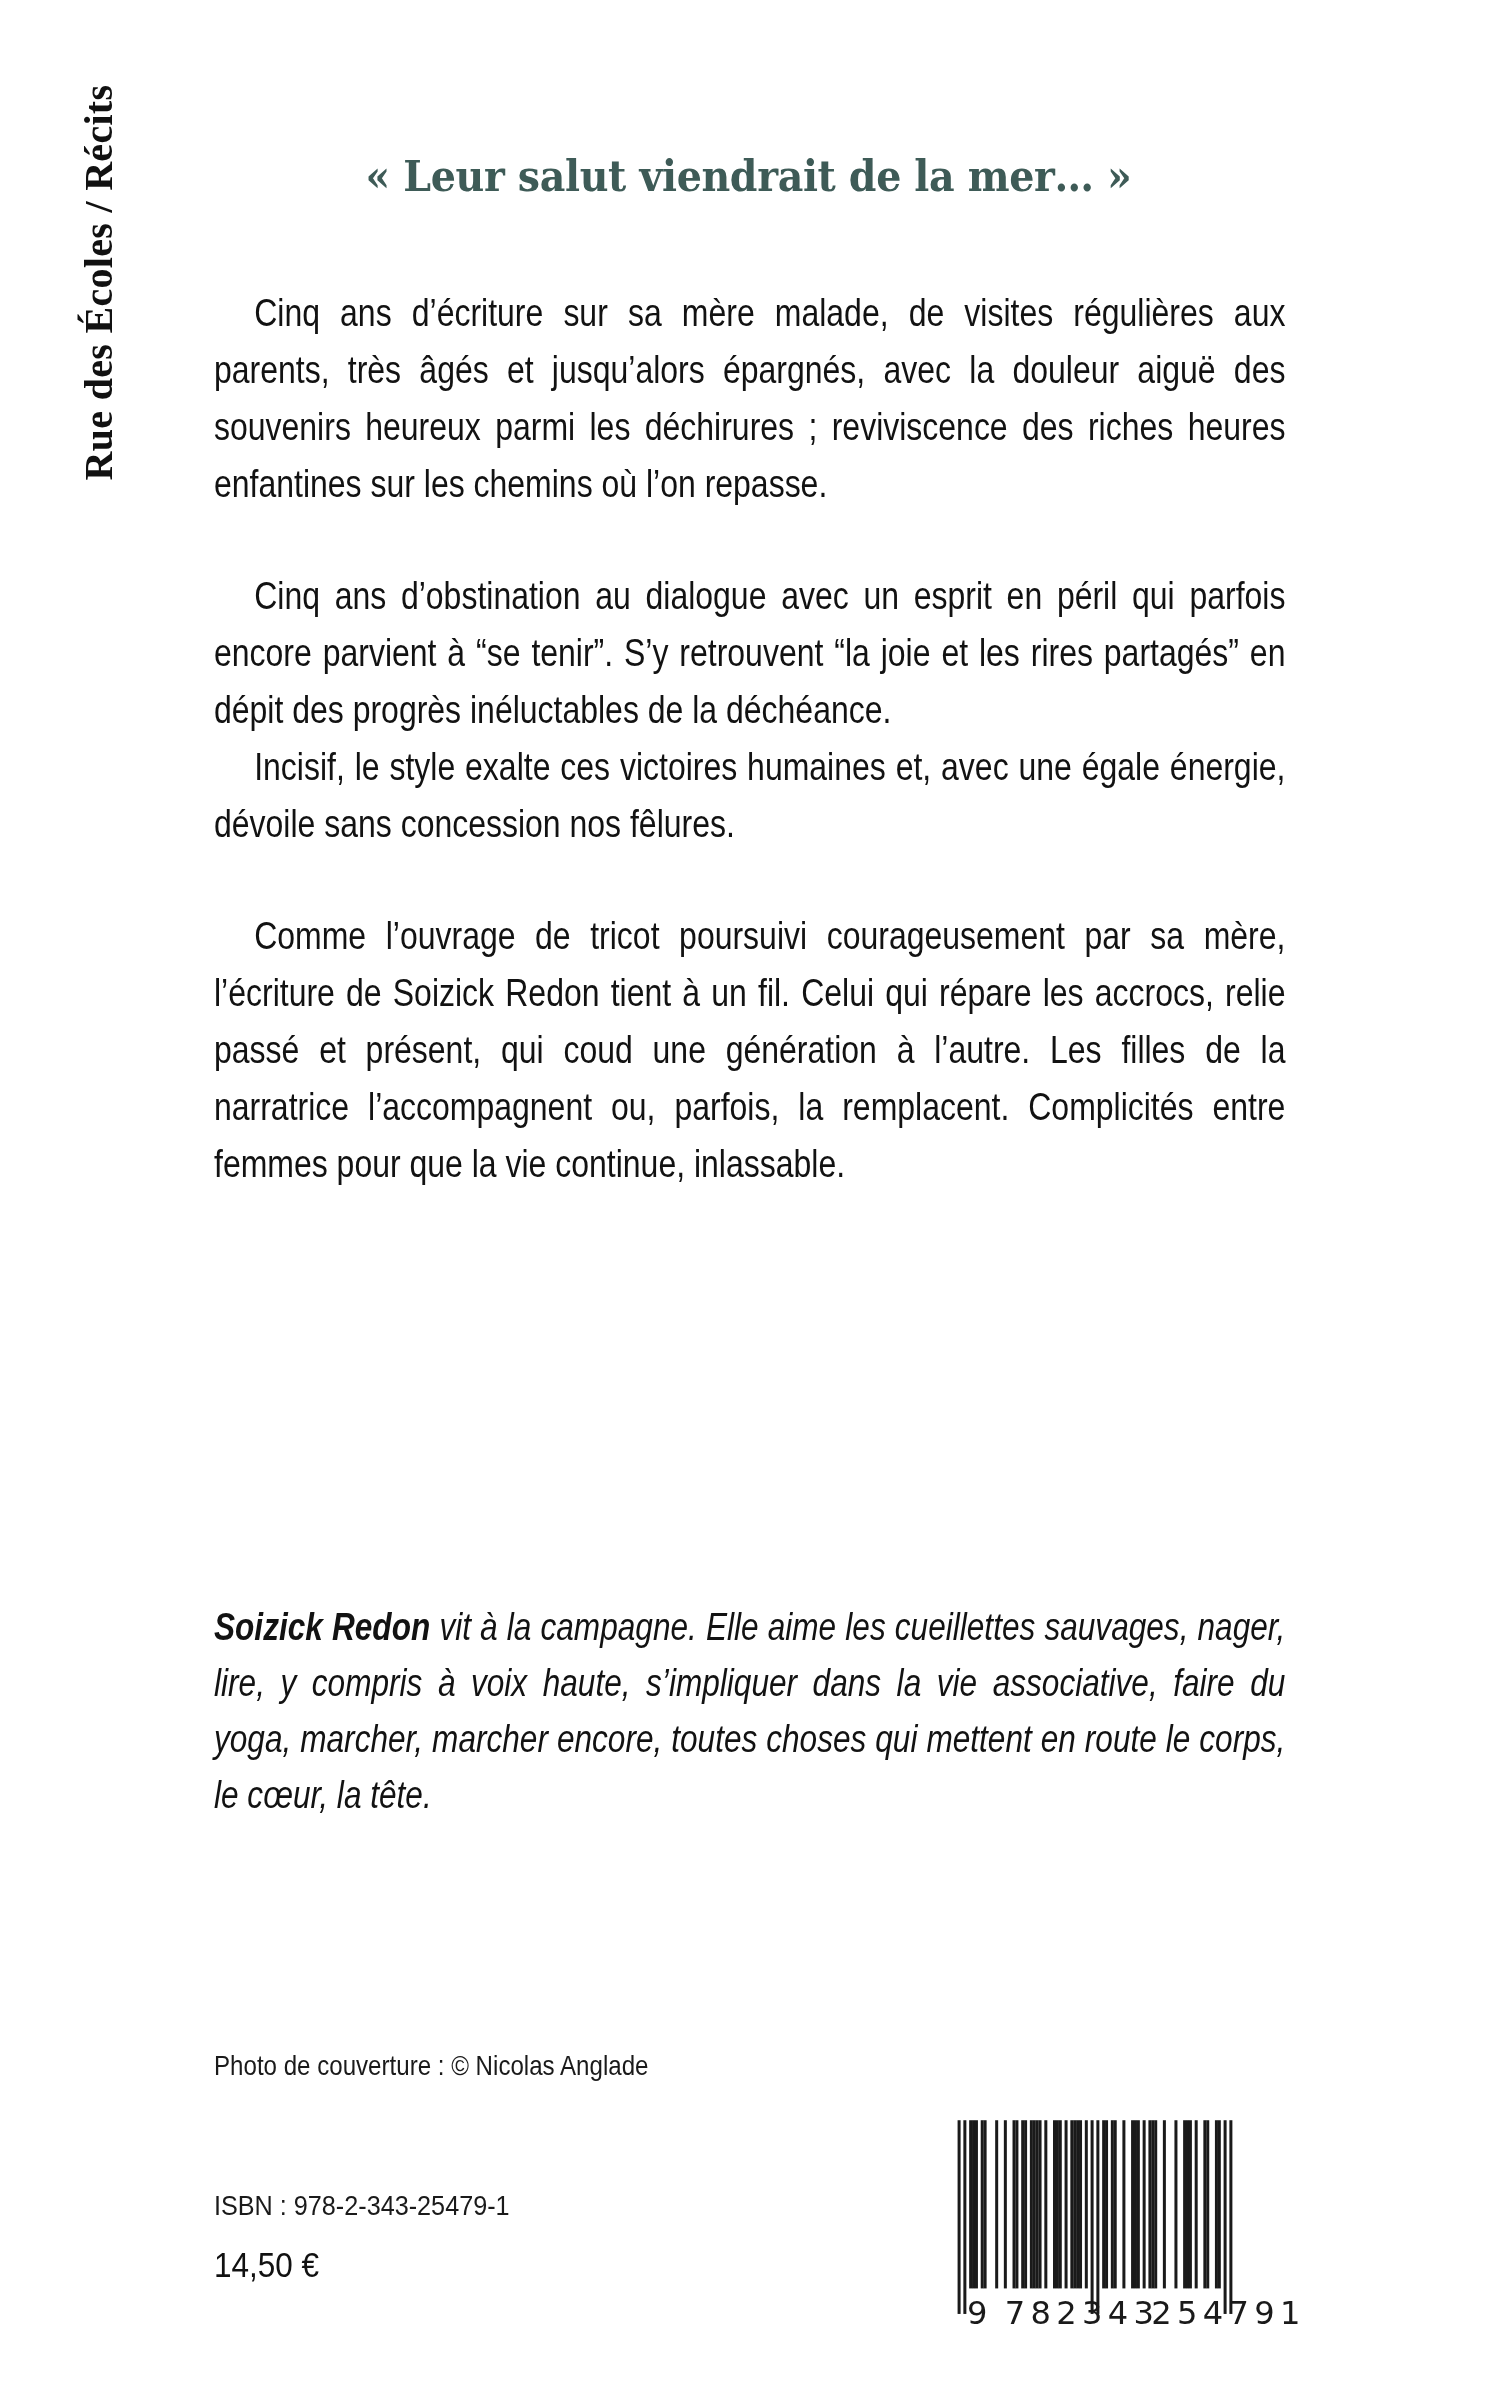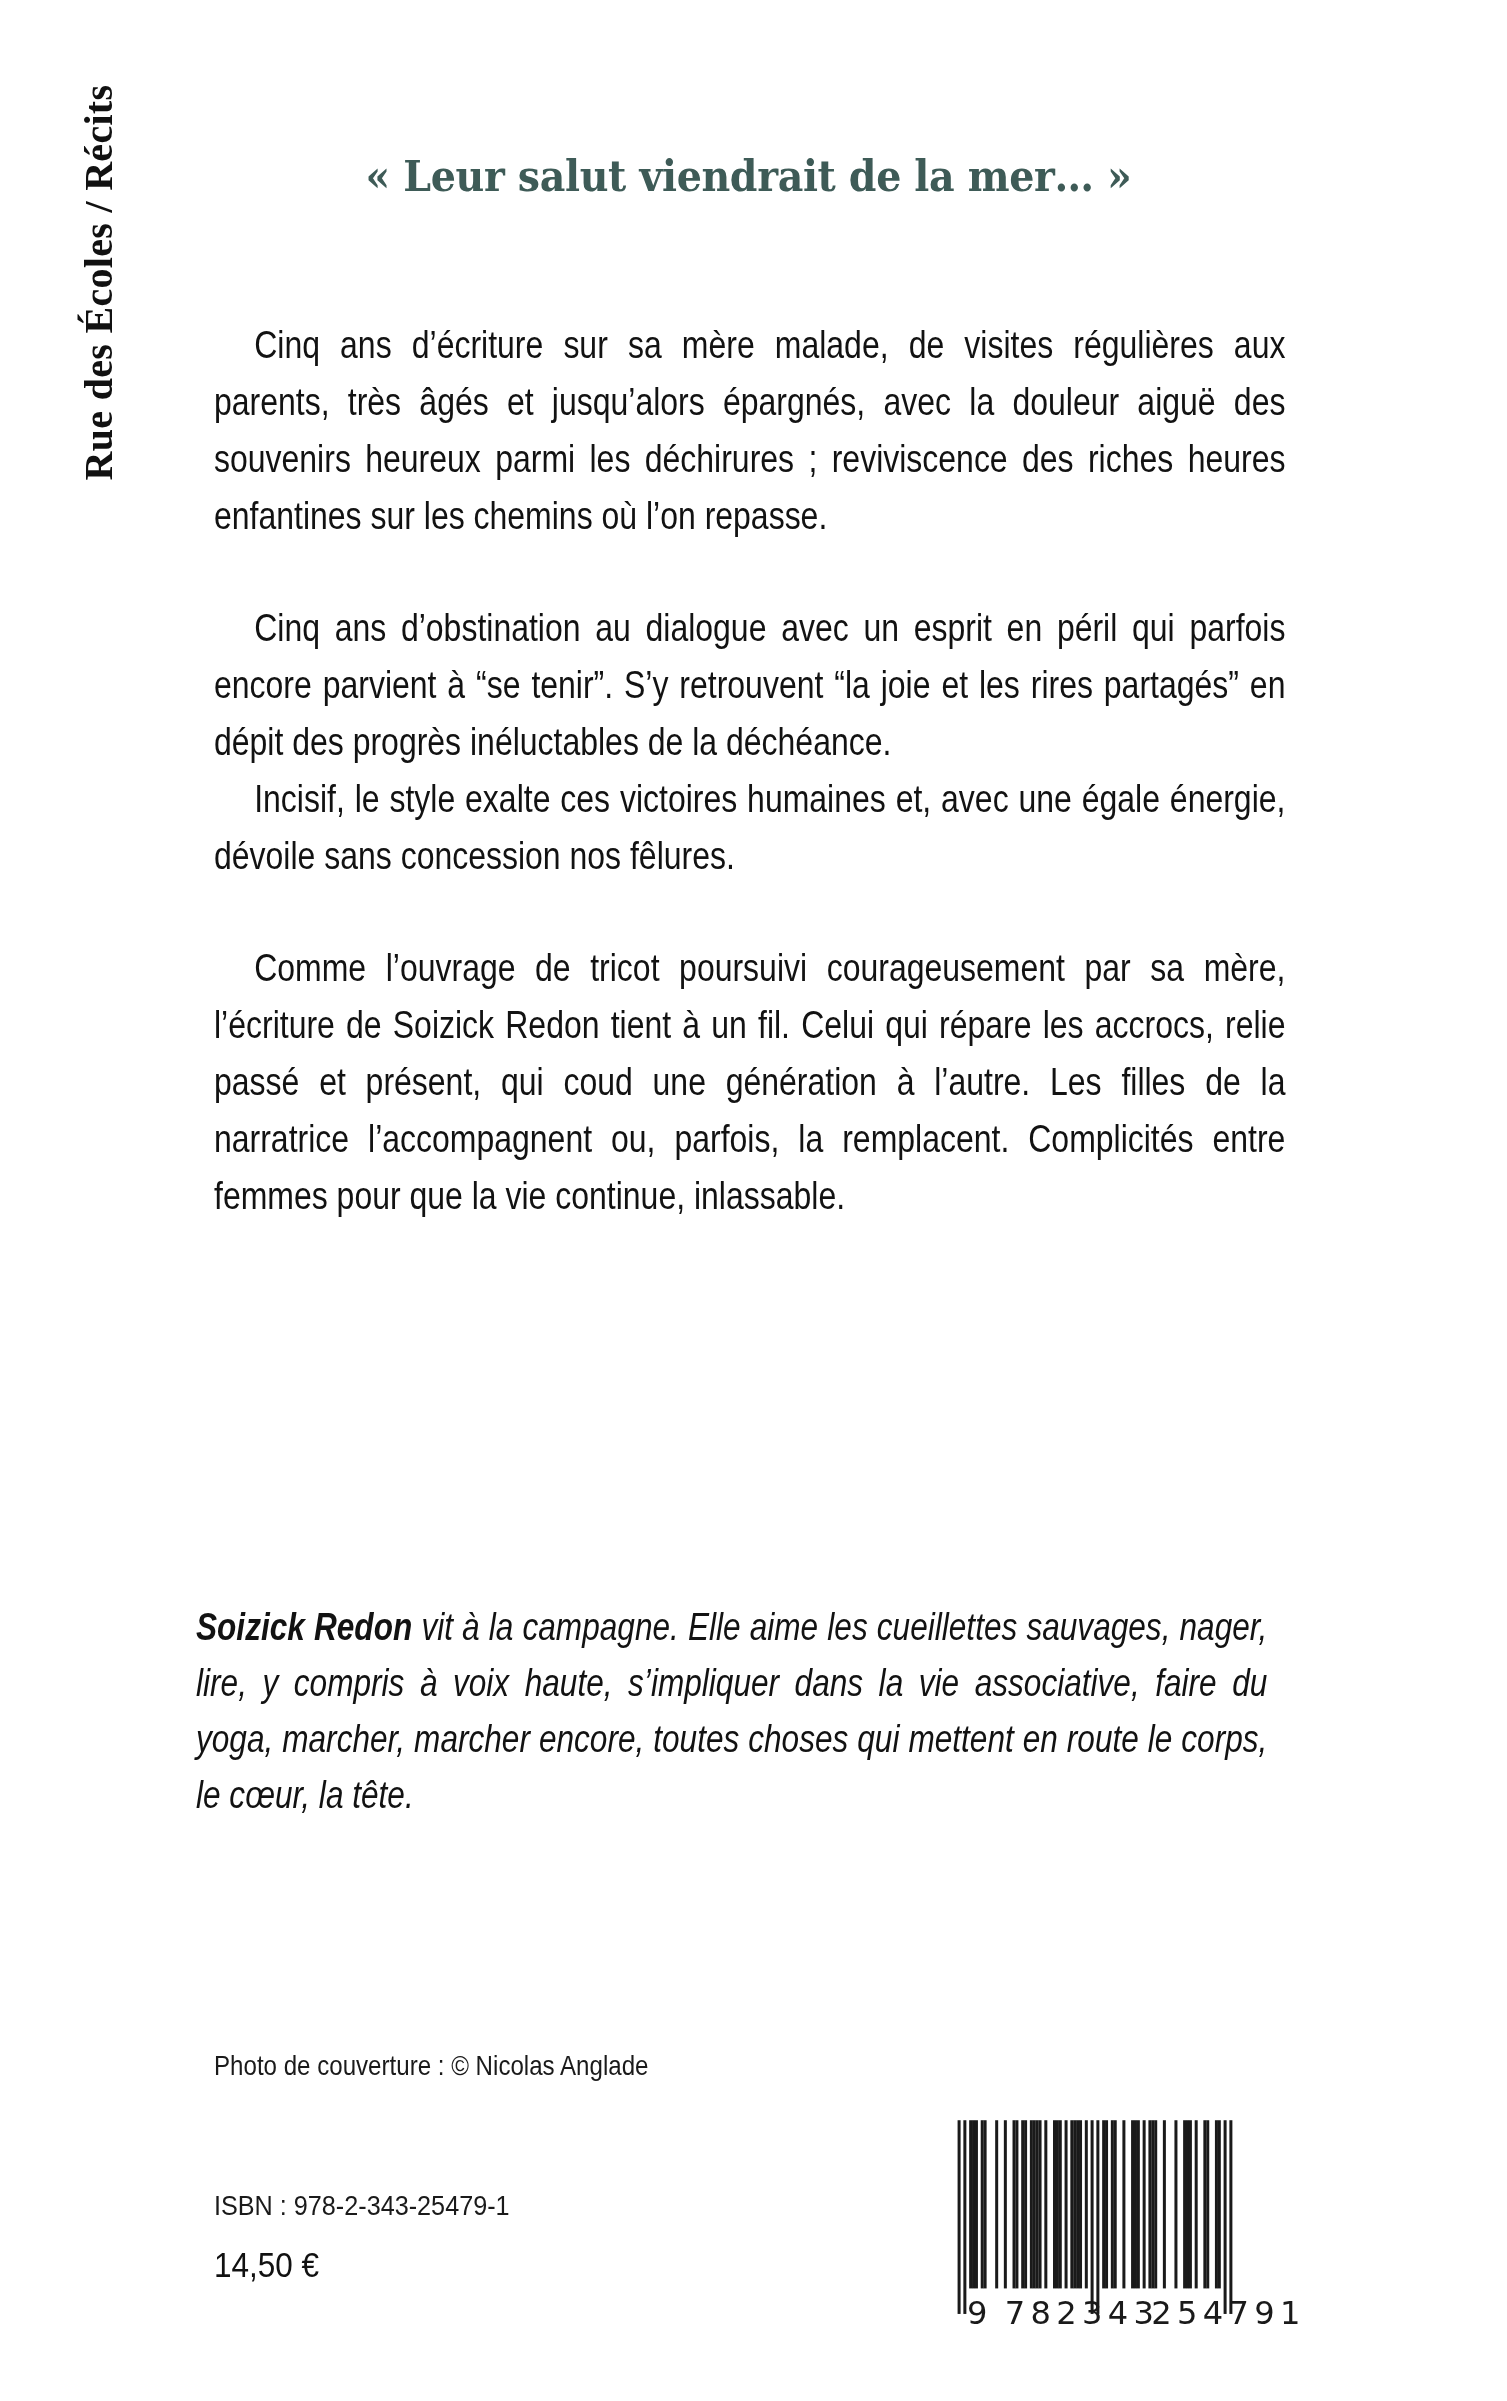--- a/index.html
+++ b/index.html
@@ -58,21 +58,20 @@
     transform-origin: center center;
     white-space: nowrap;
   }
 
   
   .body-col {
     position: absolute;
     left: 214px;
     top: 284px;
     width: 1071px;
-    margin-top: 32px;
   }
   .para {
     font-family: "Liberation Sans", sans-serif;
     font-size: 39px;
     line-height: 57px;
     color: #121212;
     text-align: justify;
     text-justify: inter-word;
     text-indent: 49px;
     margin: 0;
@@ -80,21 +79,21 @@
     transform-origin: left top;
     width: 122%;
     hyphens: none;
   }
   .para.gap-lg { margin-top: 55px; }
   .para.gap-sm { margin-top: 0px; }
 
   
   .bio {
     position: absolute;
-    left: 196px;
+    left: 214px;
     top: 1599px;
     width: 1071px;
   }
   .bio p {
     font-family: "Liberation Sans", sans-serif;
     font-style: italic;
     font-size: 39px;
     line-height: 56px;
     color: #121212;
     text-align: justify;

